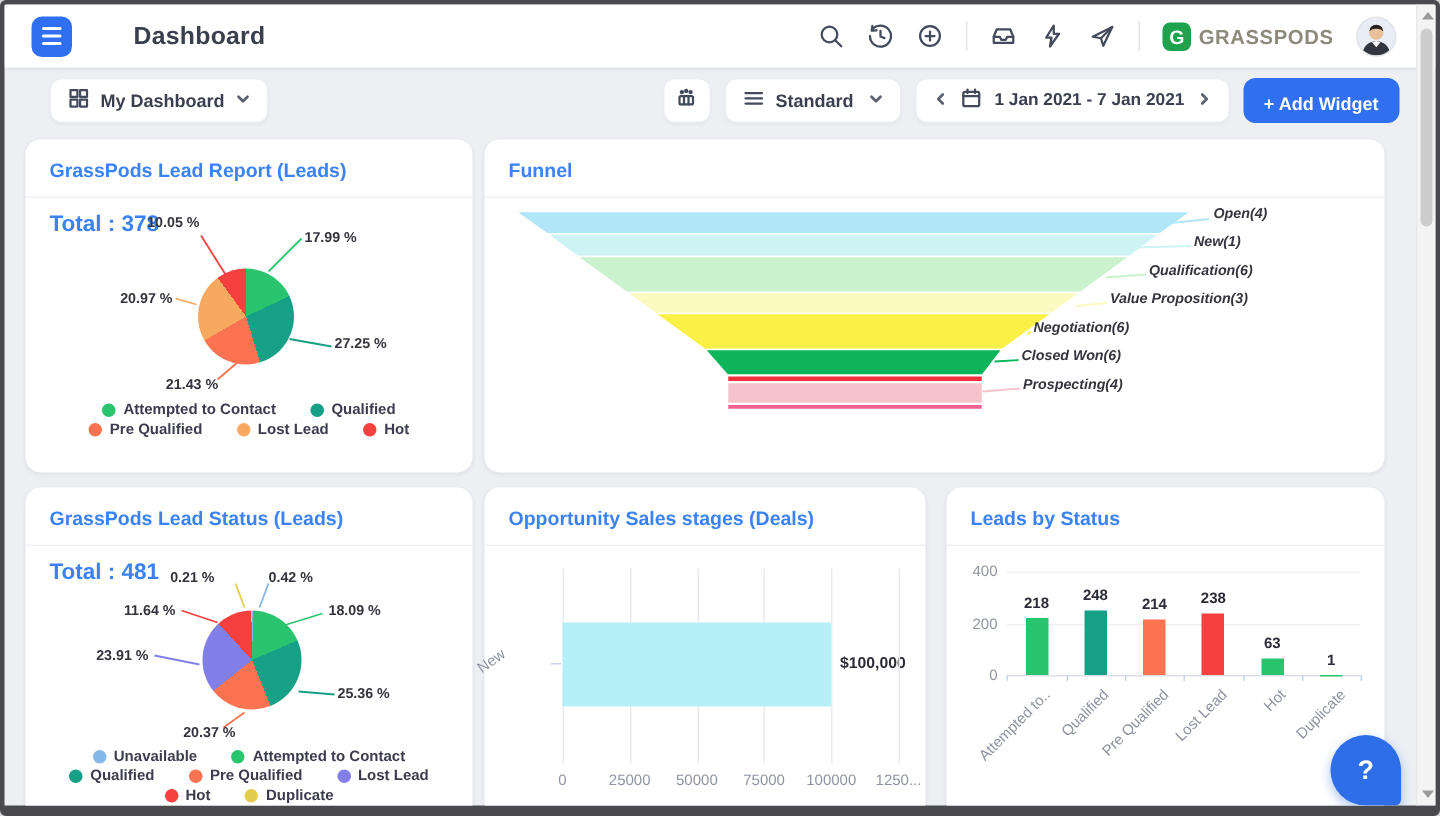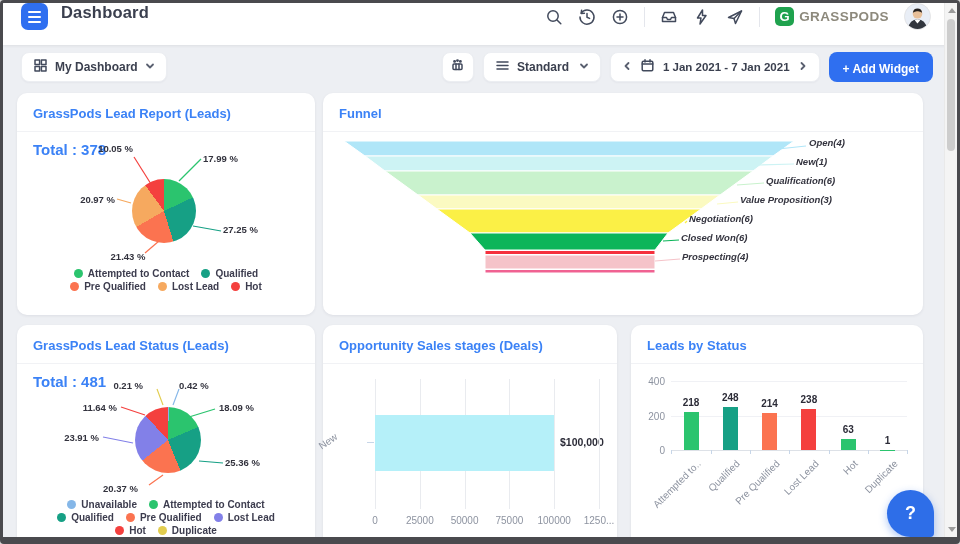--- a/index.html
+++ b/index.html
@@ -3,41 +3,41 @@
 <meta charset="utf-8">
 <style>
   * { margin:0; padding:0; box-sizing:border-box; }
   html,body { width:960px; height:544px; overflow:hidden; background:#d8d8d8;
               font-family:"Liberation Sans", sans-serif; }
   .window { position:relative; width:960px; height:544px; background:#edeff3;
             border:3px solid #4a4a4e; border-bottom-width:7px; border-radius:4px; overflow:hidden; }
 
   
   .app-header { position:absolute; left:0; top:0; right:0; height:42px; background:#fff;
-                display:flex; align-items:flex-start; padding:0 26px 0 18px;
-                box-shadow:0 1px 3px rgba(0,0,0,.07); z-index:5; }
+                display:flex; align-items:center; padding:0 26px 0 18px;
+                box-shadow:0 1px 3px rgba(0,0,0,.07); z-index:5;gap:28px; }
   .hamburger { width:27px; height:27px; border:none; border-radius:7px; background:#2f6ff0;
                display:flex; flex-direction:column; justify-content:center; align-items:center;
                gap:3px; cursor:pointer; }
   .hamburger i { display:block; width:13px; height:2px; background:#fff; border-radius:2px; }
   .app-title { font-size:16.5px; font-weight:600; color:#3a3f4e; margin-left:13px; letter-spacing:.2px; }
   .hicons { margin-left:auto; display:flex; align-items:center; gap:15px; }
   .hicon { width:18px; height:18px; display:inline-flex; cursor:pointer; }
   .hicon svg { width:18px; height:18px; stroke:#424a5c; stroke-width:1.5; fill:none;
                stroke-linecap:round; stroke-linejoin:round; }
   .hdiv { width:1px; height:20px; background:#e4e6ec; }
   .brand { display:flex; align-items:center; gap:5px; }
   .brand-mark { width:19px; height:19px; border-radius:5px; background:#1fa24e; color:#fff;
                 font-size:13px; font-weight:800; display:flex; align-items:center; justify-content:center; }
   .brand-name { font-size:13.5px; font-weight:600; color:#8d897c; letter-spacing:.4px; }
   .avatar { width:27px; height:27px; border-radius:50%; overflow:hidden; background:#dfe4ee;
             border:1px solid #e5e5e5; cursor:pointer; flex:none; }
 
   
-  .toolbar { position:absolute; left:0; top:42px; right:0; height:44px;
+  .toolbar { position:absolute; left:12px; top:42px; right:0; height:44px;
              display:flex; align-items:center; padding:0 24px 0 18px; }
   .pill { background:#fff; border:1px solid #eceef2; border-radius:8px; height:30px;
           display:flex; align-items:center; gap:7px; padding:0 11px; cursor:pointer;
           font-size:12px; font-weight:600; color:#3b404f; box-shadow:0 1px 2px rgba(30,35,60,.04); }
   .tb-right { margin-left:auto; display:flex; align-items:center; gap:9px; }
   .icon-btn { width:32px; height:30px; justify-content:center; padding:0; }
   .tbicon svg { width:15px; height:15px; stroke:#424a5c; stroke-width:1.5; fill:none;
                 stroke-linecap:round; stroke-linejoin:round; }
   .chev svg { width:10px; height:10px; stroke:#5a6070; stroke-width:1.8; fill:none;
               stroke-linecap:round; stroke-linejoin:round; }
@@ -50,21 +50,21 @@
           box-shadow:0 1px 3px rgba(35,38,59,.08); }
   .card h2 { font-size:13px; font-weight:700; color:#3b82f6; padding:13px 16px 10px; }
   .card .sep { height:1px; background:#f1f2f5; }
   .total { font-size:15px; font-weight:800; color:#3b82f6; padding:9px 16px 0; }
 
   .pie { position:absolute; border-radius:50%; }
   .pie-label { position:absolute; font-size:9.5px; font-weight:700; color:#33333e; white-space:nowrap; }
   .pie-leaders, .funnel-svg { position:absolute; left:0; top:0; pointer-events:none; }
 
   .legend { position:absolute; left:0; right:0; display:flex; flex-direction:column; gap:2px; }
-  .lg-row { display:flex; justify-content:center; gap:12px; }
+  .lg-row { display:flex; justify-content:center; gap:23px; }
   .lg-item { display:flex; align-items:center; gap:5px; font-size:10px; font-weight:700; color:#3c3c4e; }
   .lg-dot { width:9px; height:9px; border-radius:50%; flex:none; }
 
   .funnel-label { position:absolute; font-size:9.5px; font-weight:700; color:#34343f; white-space:nowrap;font-style:italic; }
 
   .axis-text { position:absolute; font-size:10px; color:#8d93a0; }
   .gridv { position:absolute; width:1px; background:#e9ebef; }
   .gridh { position:absolute; height:1px; background:#f0f1f5; }
   .bar { position:absolute; }
   .bar-val { position:absolute; font-size:10px; font-weight:800; color:#2c2c38; text-align:center; }
@@ -310,21 +310,21 @@
         <line x1="146" y1="150" x2="132" y2="160" stroke="#fb7350" stroke-width="1.2"></line>
       </svg>
     <div class="pie" id="pie3" style="left: 118px; top: 82px; width: 66px; height: 66px; background: conic-gradient(rgb(133, 183, 232) 0deg, rgb(133, 183, 232) 1.512deg, rgb(43, 196, 110) 1.512deg, rgb(43, 196, 110) 66.636deg, rgb(22, 160, 133) 66.636deg, rgb(22, 160, 133) 157.932deg, rgb(251, 115, 80) 157.932deg, rgb(251, 115, 80) 231.264deg, rgb(130, 128, 232) 231.264deg, rgb(130, 128, 232) 317.34deg, rgb(244, 64, 62) 317.34deg, rgb(244, 64, 62) 359.244deg, rgb(226, 205, 79) 359.244deg, rgb(226, 205, 79) 360deg);"></div>
     <div id="labels3">
         <span class="pie-label" style="left: 80px; top: 55px; width: 46px; text-align: right; position: absolute;">0.21 %</span>
         <span class="pie-label" style="left: 162px; top: 55px; width: 46px; text-align: left; position: absolute;">0.42 %</span>
         <span class="pie-label" style="left: 44px; top: 77px; width: 56px; text-align: right; position: absolute;">11.64 %</span>
         <span class="pie-label" style="left: 202px; top: 77px; width: 52px; text-align: left; position: absolute;">18.09 %</span>
         <span class="pie-label" style="left: 26px; top: 107px; width: 56px; text-align: right; position: absolute;">23.91 %</span>
         <span class="pie-label" style="left: 208px; top: 132px; width: 52px; text-align: left; position: absolute;">25.36 %</span>
-        <span class="pie-label" style="left: 86px; top: 158px; width: 54px; text-align: left; position: absolute;">20.37 %</span>
+        <span class="pie-label" style="left: 86px; top: 158px; width: 54px; text-align: right; position: absolute;">20.37 %</span>
       </div>
     <div class="legend" id="legend3" style="top:174px;">
         <span class="lg-row" style="display: flex;">
           <span class="lg-item" style="display: flex;">
             <span class="lg-dot" style="background: rgb(133, 183, 232);"></span>
             <span>Unavailable</span>
           </span>
           <span class="lg-item" style="display: flex;">
             <span class="lg-dot" style="background: rgb(43, 196, 110);"></span>
             <span>Attempted to Contact</span>

